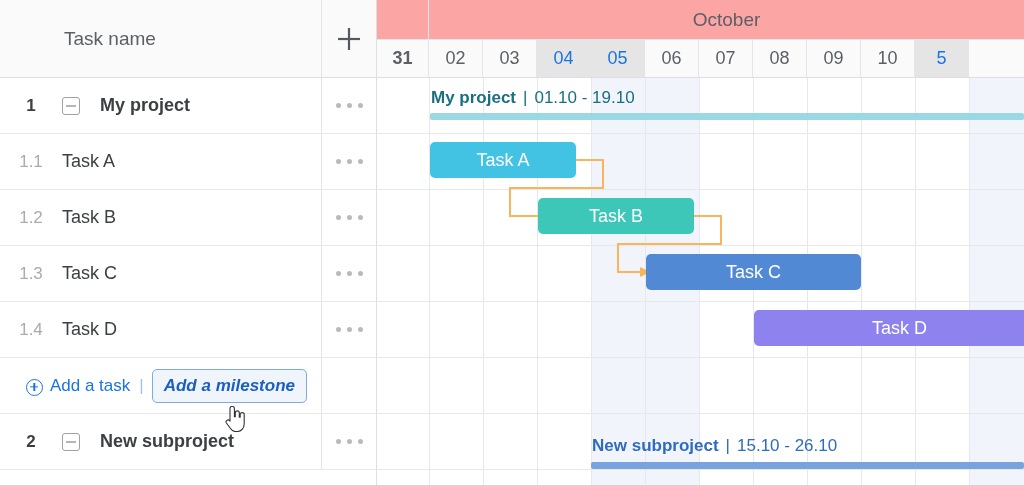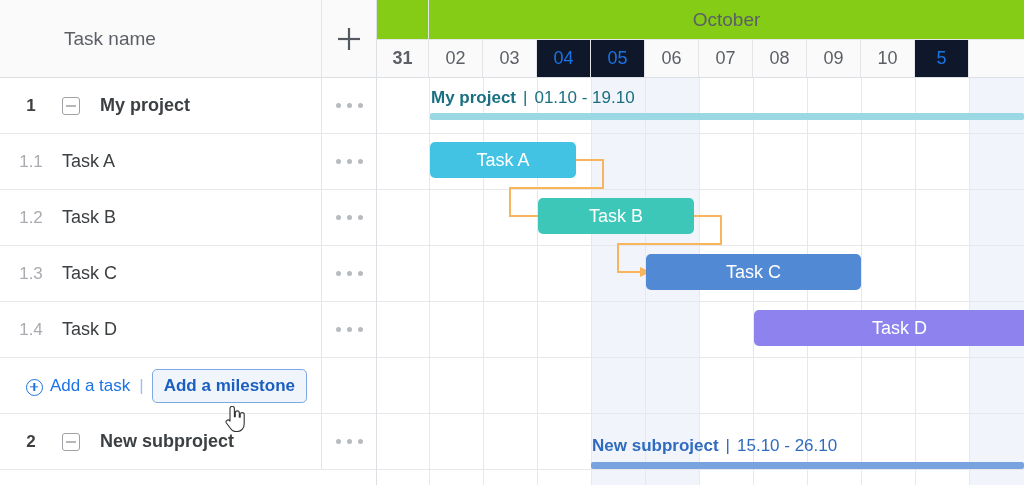--- a/index.html
+++ b/index.html
@@ -110,41 +110,42 @@
   .milestone-btn {
     border: 1px solid #7fa9e2;
     background: #f0f5fc;
     border-radius: 5px;
     padding: 7px 11px 8px;
     color: #1b5fc1;
     font-size: 17px;
     font-weight: bold;
     line-height: 1;
     position: relative;
+    font-style: italic;
   }
   .cursor-hand {
     position: absolute;
     left: 223px; top: 406px;
     width: 22px; height: 26px;
     pointer-events: none;
     z-index: 40;
   }
 
   
   .right-pane {
     position: relative;
     width: 647px; height: 485px;
     flex: 0 0 647px;
     background: #fff;
     overflow: hidden;
   }
   .tl-month {
     height: 40px;
     border-bottom: 1px solid #e3e5e8;
-    background: #84cc16;
+    background: #fca5a5;
     position: relative;
   }
   .tl-month .spacer-cell {
     position:absolute; left:0; top:0; width:52px; height:40px;
     border-right:1px solid #e3e5e8;
   }
   .tl-month .month-label {
     position:absolute; left:52px; right:0; top:0; height:40px;
     display:flex; align-items:center; justify-content:center;
     font-size:19px; color:#5c6066;
@@ -155,21 +156,21 @@
     background: #fafafa;
     border-bottom: 1px solid #dcdfe4;
   }
   .day-cell {
     width: 54px; flex: 0 0 54px;
     display:flex; align-items:center; justify-content:center;
     font-size: 18px; color: #5c6066;
     border-right: 1px solid #e3e5e8;
   }
   .day-cell:first-child { width: 52px; flex: 0 0 52px; font-weight: bold; }
-  .day-cell.weekend { color: #1b74e4; background: #0f172a; }
+  .day-cell.weekend { color: #1b74e4; background: #e5e5e5; }
 
   .grid-body {
     position: absolute; left:0; top:78px; right:0; bottom:0;
   }
   .vgrid { position:absolute; top:0; bottom:0; width:1px; background:#e6e8eb; }
   .wkshade { position:absolute; top:0; bottom:0; background:#f1f5fb; }
   .hgrid { position:absolute; left:0; right:0; height:1px; background:#e6e8eb; }
 
   
   .bar {

